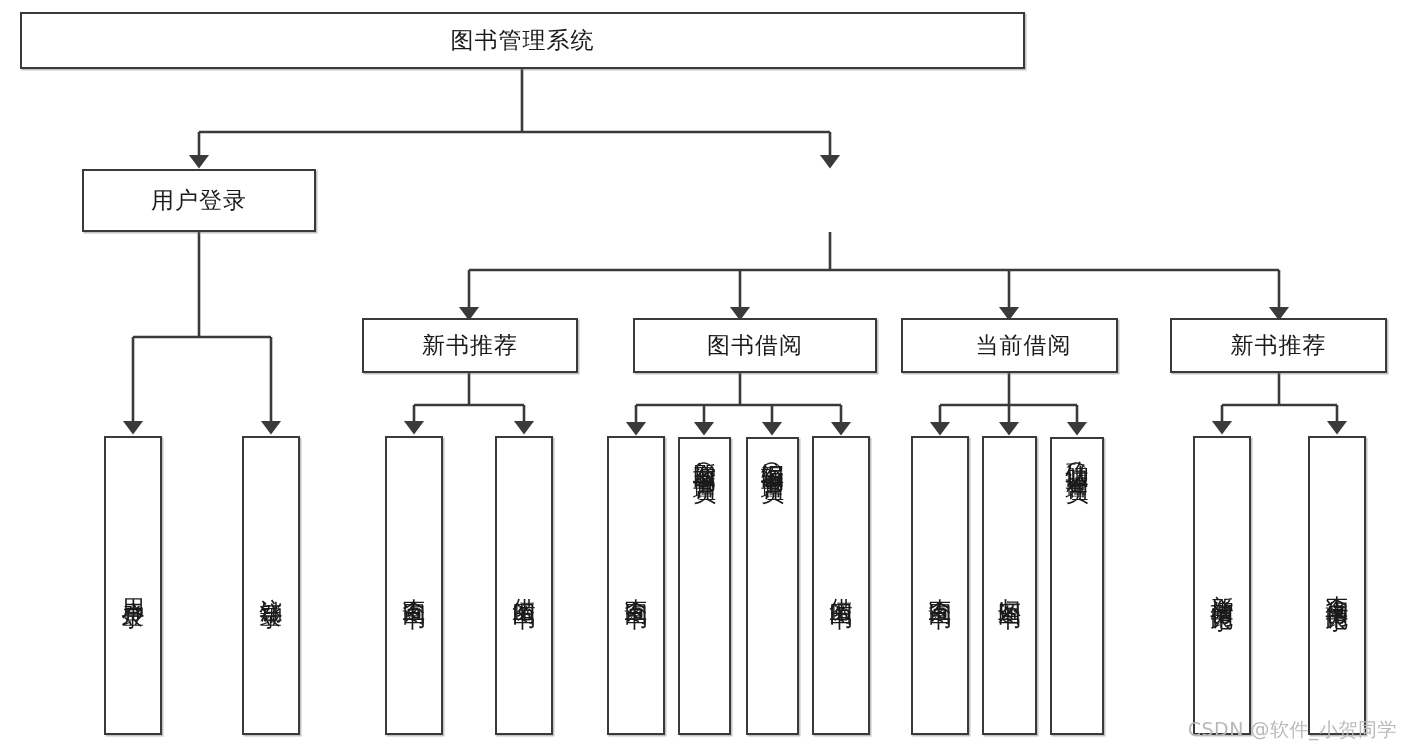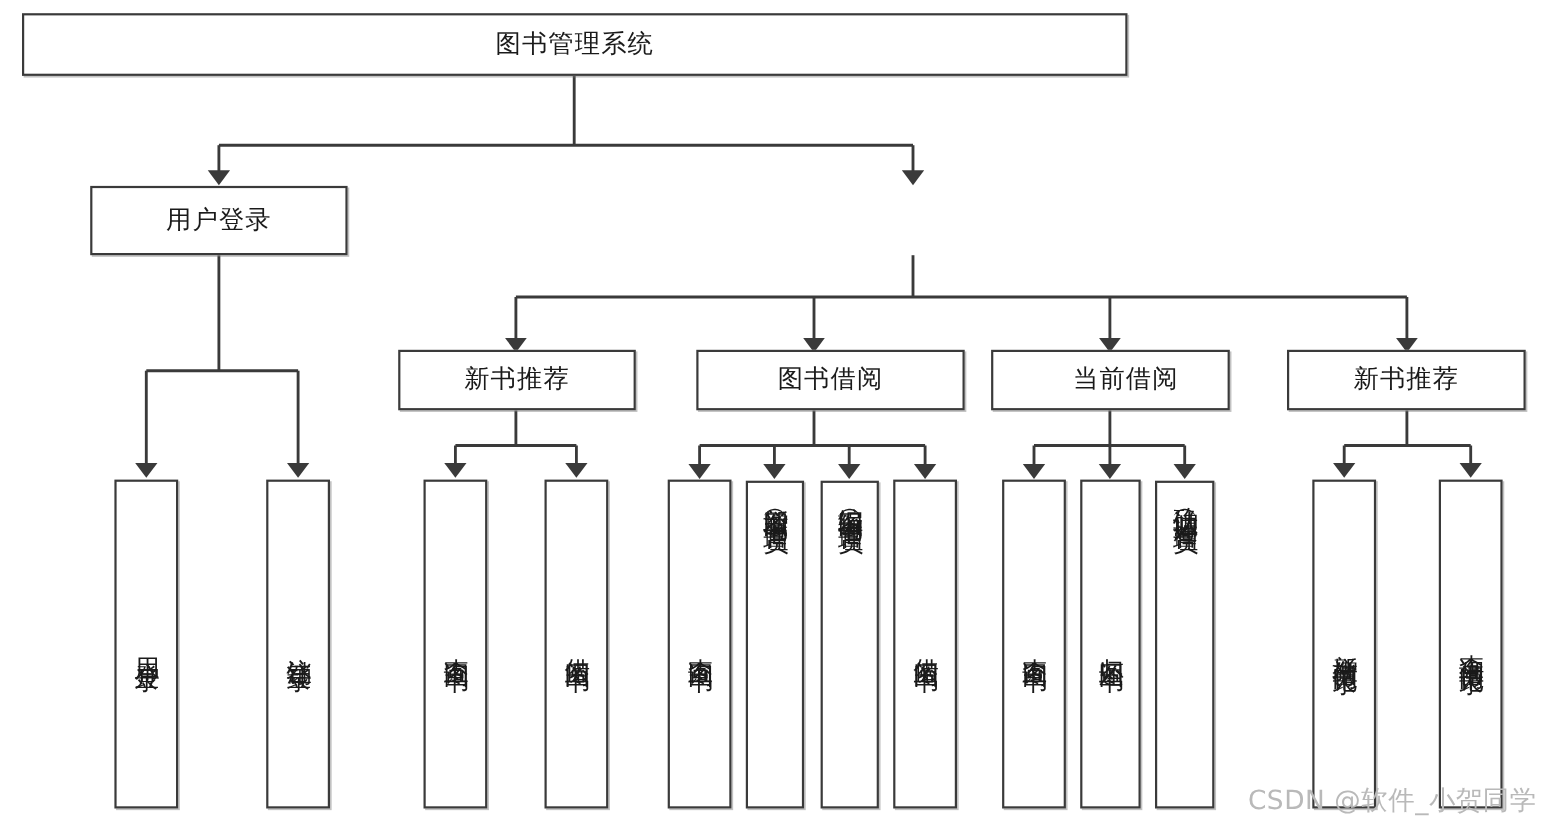--- a/index.html
+++ b/index.html
@@ -51,21 +51,21 @@
     align-items: center;
     justify-content: center;
   }
   .node.vert.topalign {
     justify-content: flex-start;
   }
   .watermark {
     position: absolute;
     right: 8px;
     bottom: 4px;
-    font-size: 24px;
+    font-size: 19px;
     color: #b9b9b9;
     letter-spacing: 0.5px;
     white-space: nowrap;
     pointer-events: none;
     margin-left: 11px;
   }
 </style>
 </head>
 <body>
 

